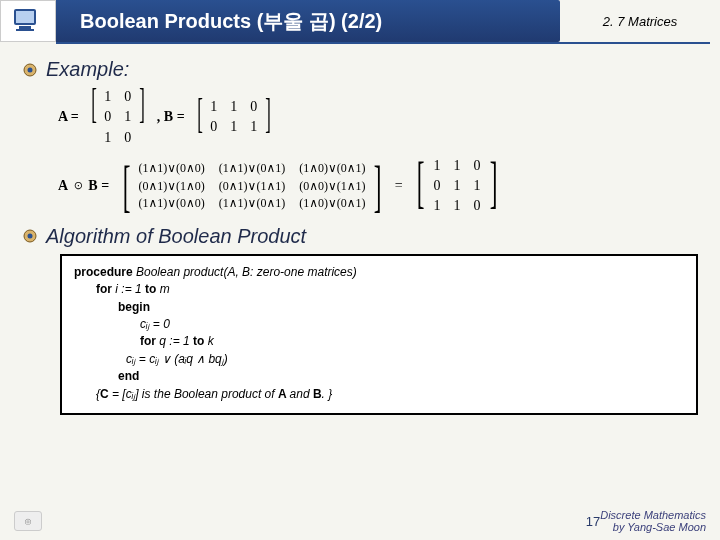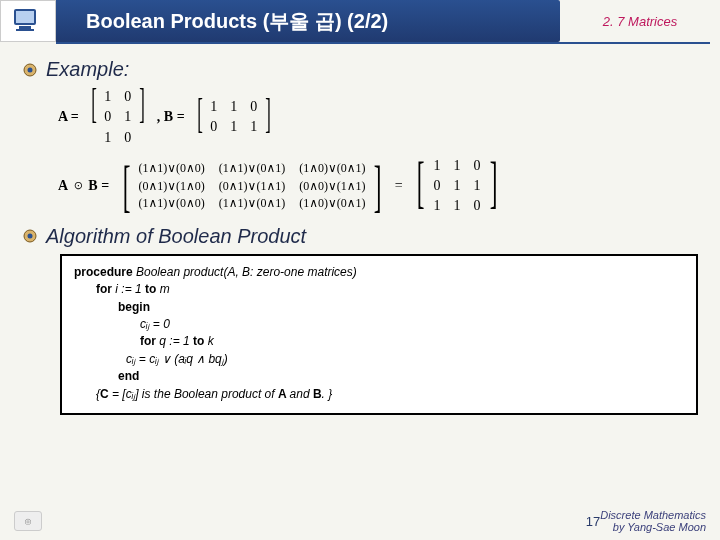--- a/index.html
+++ b/index.html
@@ -25,32 +25,32 @@
     justify-content: center;
   }
   .header-title-bar {
     flex: 1;
     background: linear-gradient(to bottom, #2a5090, #203a70);
     color: #fff;
     font-size: 20px;
     font-weight: bold;
     display: flex;
     align-items: center;
-    padding-left: 30px;
+    padding-left: 24px;
     border-top-right-radius: 2px;
     border-bottom-right-radius: 2px;
   }
   .header-right {
     width: 160px;
     display: flex;
     align-items: center;
     justify-content: center;
     font-size: 13px;
     font-style: italic;
-    color: #be185d;
+    color: #000000;
   }
   .header-underline {
     height: 2px;
     background: #2a5090;
     margin: 0 10px 0 56px;
   }
   .content {
     padding: 8px 22px 0 22px;
   }
   .bullet-row {

